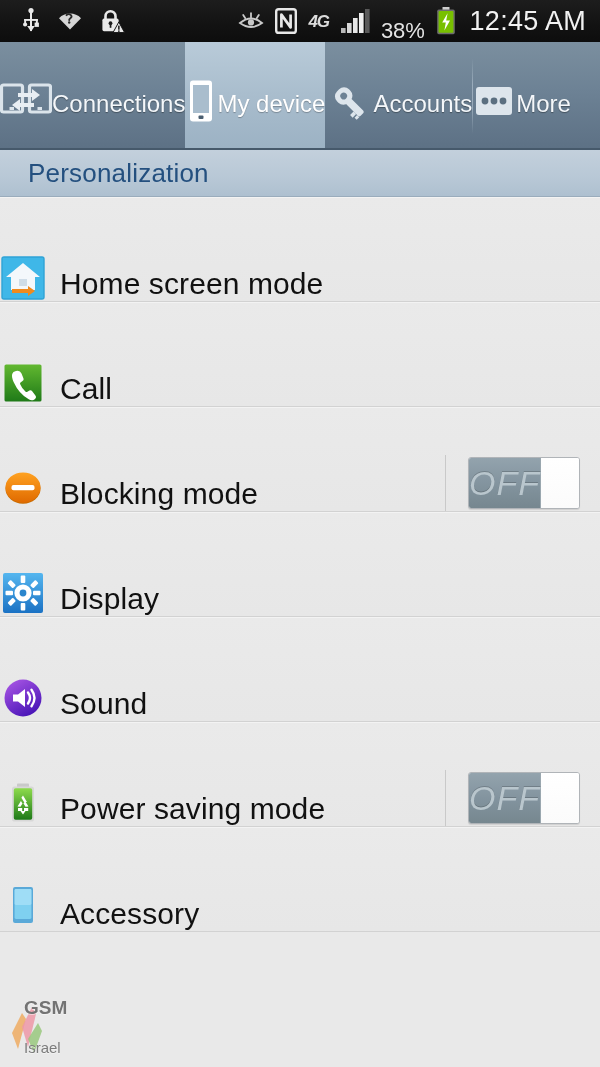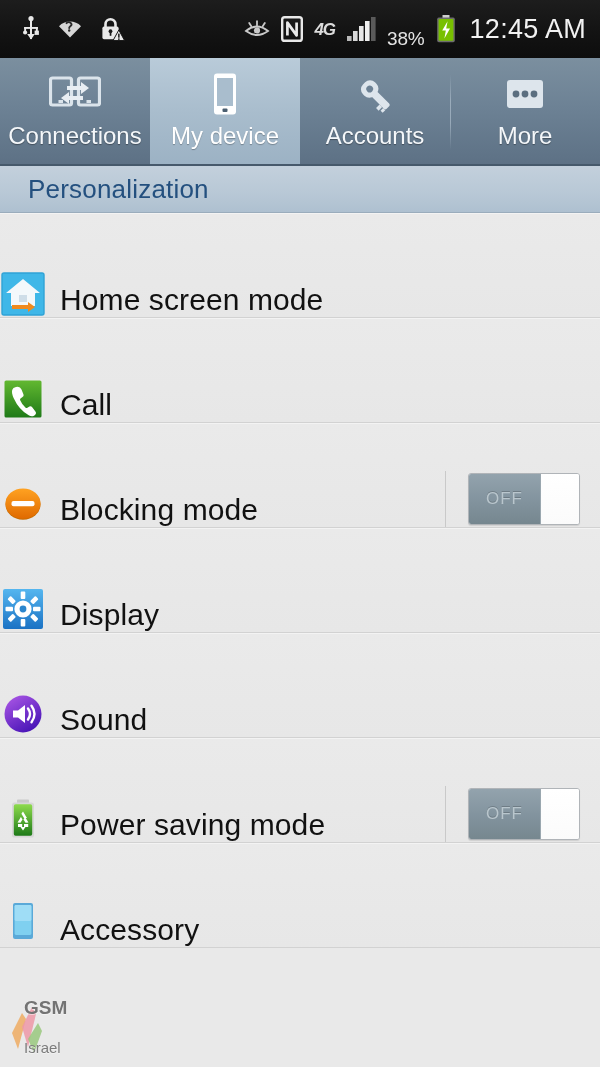--- a/index.html
+++ b/index.html
@@ -6,46 +6,46 @@
   html,body{
     width:600px; height:1067px; overflow:hidden;
     background:#e9e9e9;
     font-family:"Liberation Sans", sans-serif;
     -webkit-font-smoothing:antialiased;
   }
   #screen{ position:relative; width:600px; height:1067px; overflow:hidden; }
 
   
   .statusbar{
-    position:relative; height:58px; width:100%;
+    position:relative; height:42px; width:100%;
     background:linear-gradient(180deg,#1d1d1d 0%,#131313 55%,#0d0d0d 100%);
     display:flex; align-items:center; color:#e8e8e8;
   }
   .sb-left{ display:flex; align-items:center; gap:17px; padding-left:22px; }
   .sb-right{ display:flex; align-items:center; gap:11px; margin-left:auto; padding-right:14px; }
   .sb-ico{ display:inline-flex; align-items:center; justify-content:center; }
   .sb-clock{
     font-size:27px; letter-spacing:.3px; color:#f2f2f2; font-weight:400;
     margin-left:3px; line-height:1;
   }
-  .sb-batt-txt{ font-size:19px; color:#e3e3e3; letter-spacing:-.2px;margin-top:20px; }
+  .sb-batt-txt{ font-size:22px; color:#e3e3e3; letter-spacing:-.2px;margin-top:20px; }
   .fourg{
     font-size:17px; font-weight:bold; font-style:italic; color:#dcdcdc;
     letter-spacing:-1px; line-height:1;
   }
 
   
   .tabbar{
     position:relative; height:108px; width:100%;
     background:linear-gradient(180deg,#7b8f9f 0%,#6d8295 45%,#5d7185 100%);
     display:flex; border-bottom:2px solid #46596b;
   }
   .tab{
     flex:1 1 0; position:relative;
-    display:flex; flex-direction:column; align-items:center; justify-content:flex-start;
+    display:flex; align-items:center; justify-content:flex-start;
     padding-top:13px; cursor:pointer;
   }
   .tab + .tab::before{
     content:""; position:absolute; left:0; top:16px; bottom:14px; width:1px;
     background:linear-gradient(180deg,rgba(255,255,255,0) 0%,rgba(190,205,218,.55) 35%,rgba(190,205,218,.55) 65%,rgba(255,255,255,0) 100%);
   }
   .tab.selected{
     background:linear-gradient(180deg,#b9cbd9 0%,#a9bdcd 50%,#9cb2c4 100%);
   }
   .tab.selected + .tab::before{ background:none; }
@@ -86,22 +86,23 @@
     display:flex; align-items:center; overflow:hidden; cursor:pointer;
     box-shadow:0 1px 1px rgba(0,0,0,.10);
   }
   .toggle .track{
     width:72px; height:100%;
     background:linear-gradient(180deg,#93a3ad 0%,#83949f 50%,#76878f 100%);
     display:flex; align-items:center; justify-content:center;
     border-right:1px solid #9aa7af;
   }
   .toggle .track span{
-    font-size:17px; color:#b9c6cd; letter-spacing:1px;
+    font-size:34px; color:#b9c6cd; letter-spacing:1px;
     text-shadow:0 -1px 0 rgba(0,0,0,.18);
+    font-style:italic;
   }
   .toggle .knob{
     flex:1; height:100%;
     background:linear-gradient(180deg,#ffffff 0%,#fbfbfb 100%);
   }
 
   
   .watermark{
     position:absolute; left:6px; bottom:4px; width:86px; height:76px;
     pointer-events:none; opacity:.85;

